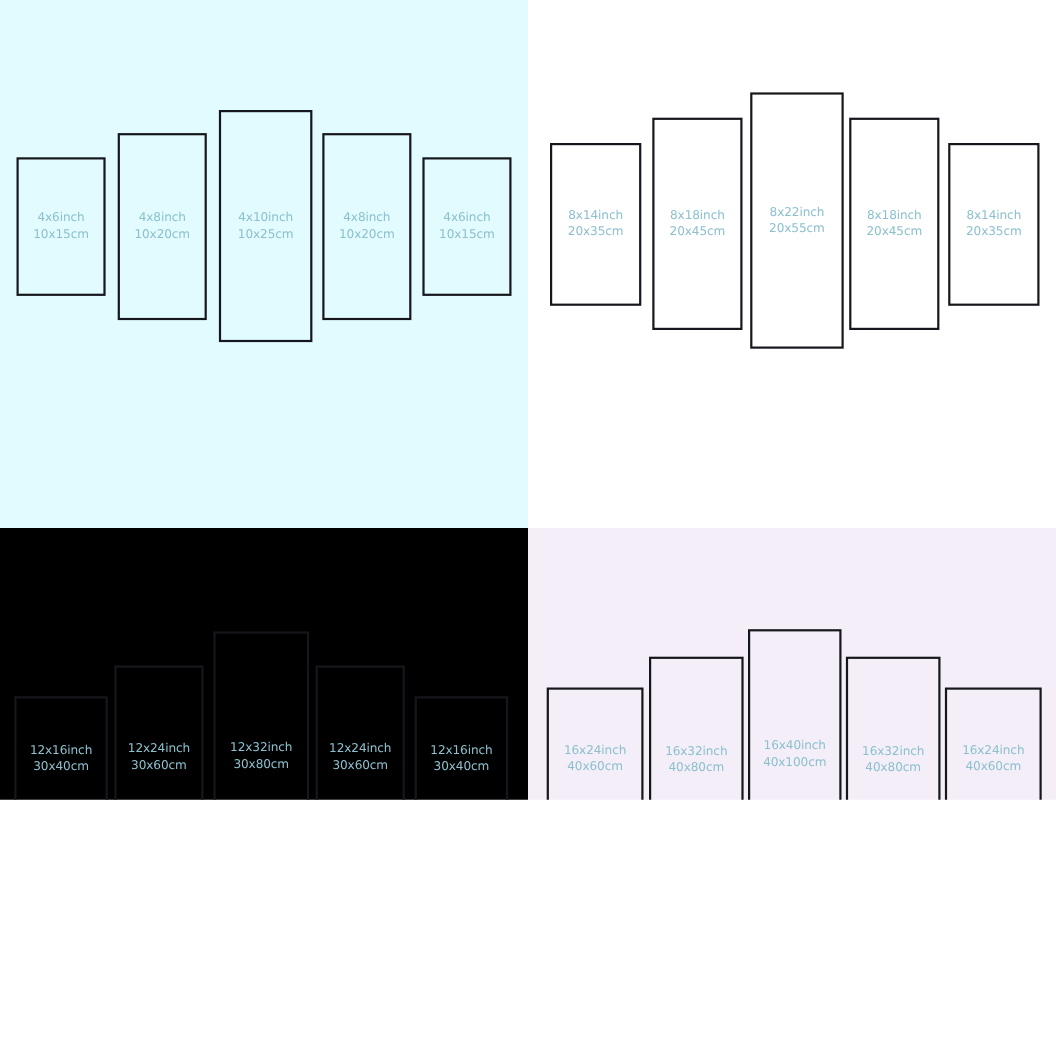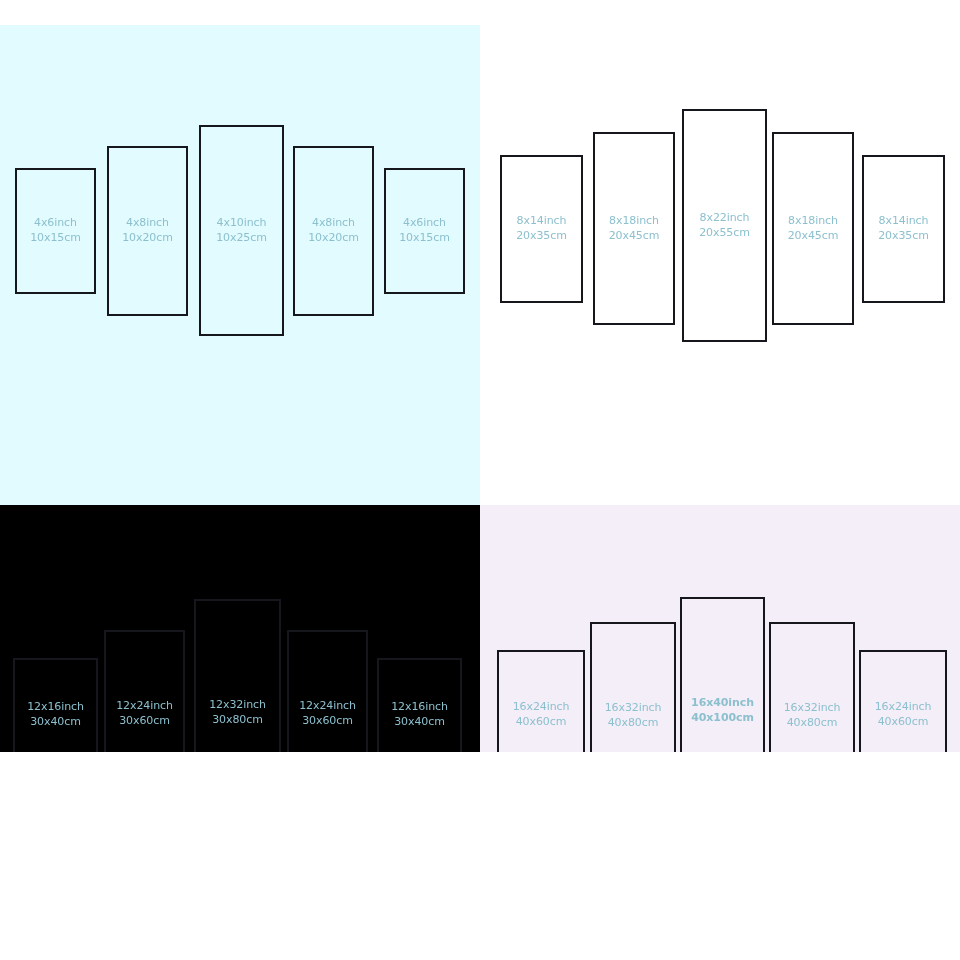--- a/index.html
+++ b/index.html
@@ -9,21 +9,20 @@
     background: #ffffff;
   }
   body {
     font-family: "Liberation Sans", sans-serif;
   }
   #page {
     position: relative;
     width: 960px;
     height: 727px;
     overflow: hidden;
-    margin-top: 25px;
   }
   .quadrant {
     position: absolute;
     width: 480px;
     height: 480px;
     overflow: hidden;
   }
   .q-tl { left: 0;   top: 0;   }
   .q-tr { left: 480px; top: 0; border-radius: 21px; }
   .q-bl { left: 0;   top: 480px; }
@@ -209,21 +208,21 @@
       </div>
 
       <div class="panel" style="left: 110px; top: 117px; width: 86px; height: 187px; border-color: rgb(22, 23, 28);">
         <span class="panel-label" style="color: rgb(140, 192, 206);">
           <span class="line">16x32inch</span>
           <span class="line">40x80cm</span>
         </span>
       </div>
 
       <div class="panel" style="left: 200px; top: 92px; width: 85px; height: 228px; border-color: rgb(22, 23, 28);">
-        <span class="panel-label" style="color: rgb(140, 192, 206); font-weight: bold;">
+        <span class="panel-label" style="color: rgb(140, 192, 206);">
           <span class="line">16x40inch</span>
           <span class="line">40x100cm</span>
         </span>
       </div>
 
       <div class="panel" style="left: 289px; top: 117px; width: 86px; height: 187px; border-color: rgb(22, 23, 28);">
         <span class="panel-label" style="color: rgb(140, 192, 206);">
           <span class="line">16x32inch</span>
           <span class="line">40x80cm</span>
         </span>

